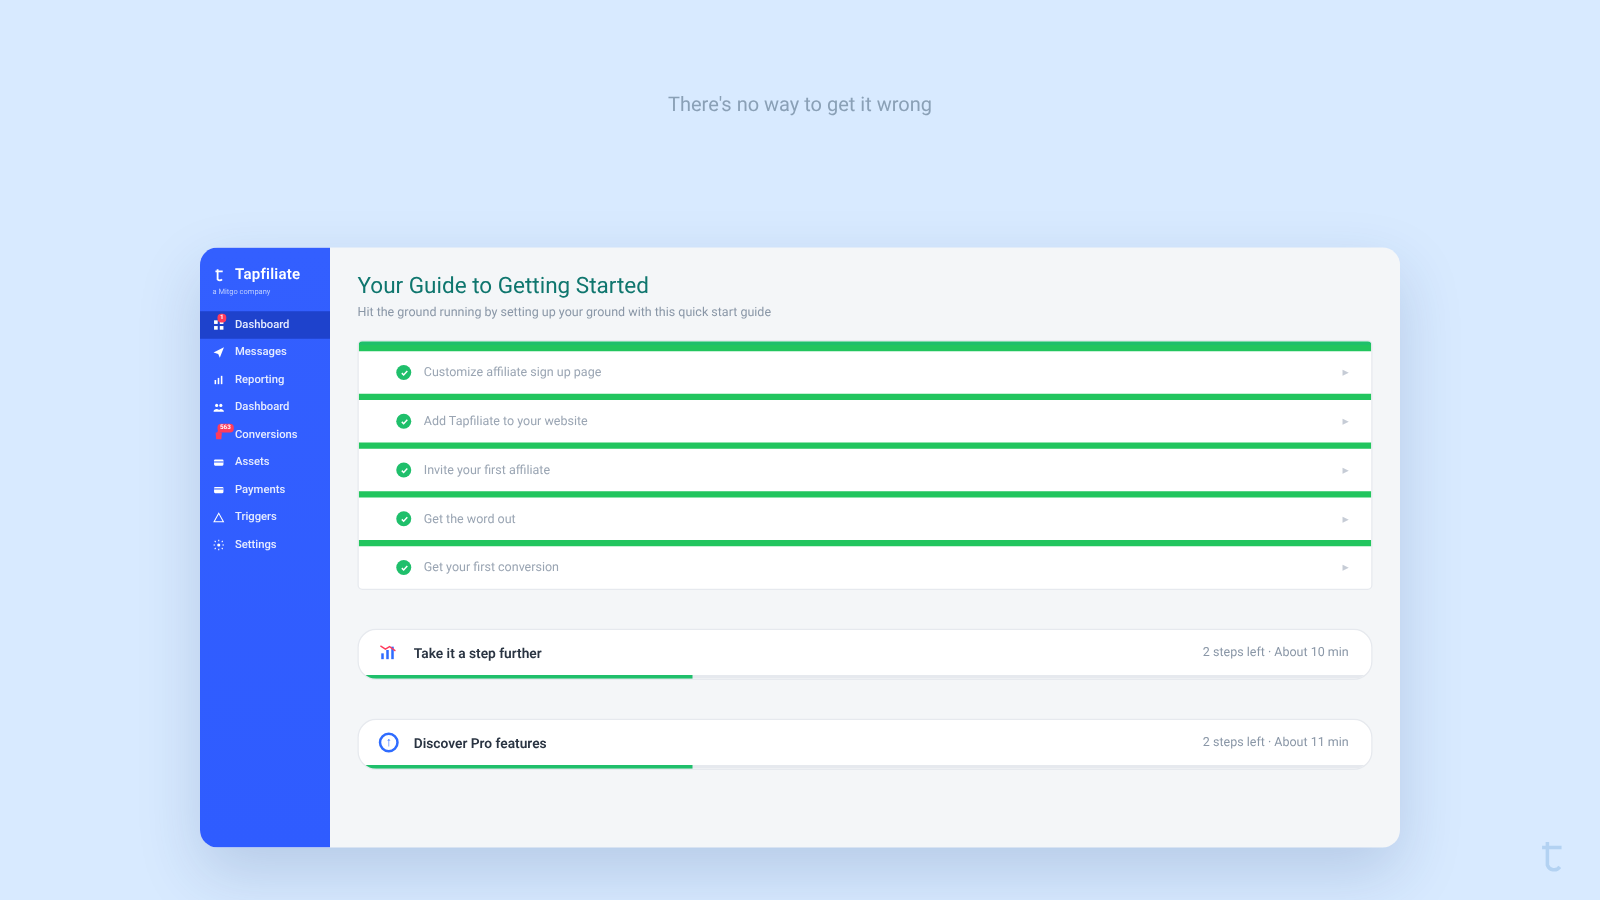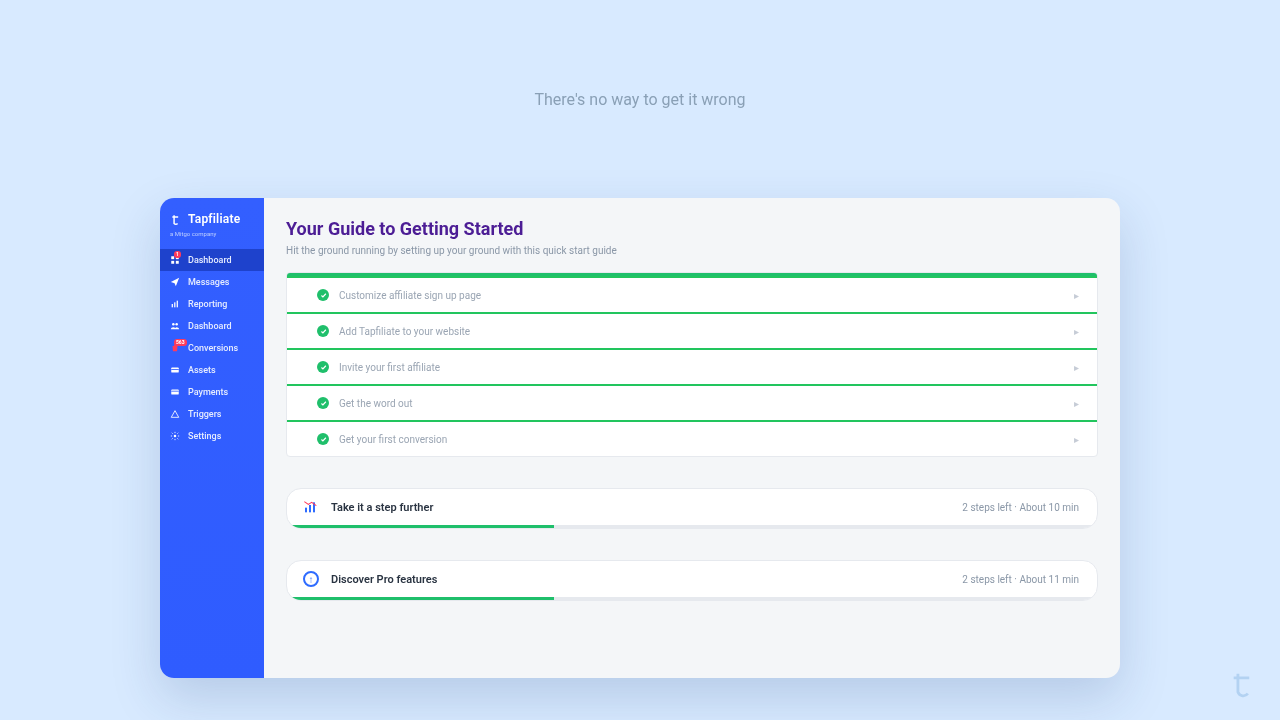--- a/index.html
+++ b/index.html
@@ -17,21 +17,21 @@
   }
   .hero-title {
     font-size: 34px;
     font-weight: 700;
     color: #2062b0;
     line-height: 1.2;
     max-width: 720px;
     margin: 0 auto;
   }
   .hero-sub {
-    margin-top: 32px;
+    margin-top: 16px;
     font-size: 16px;
     color: #8aa0b6;
   }
   .app-window {
     position: absolute;
     left: 160px;
     top: 198px;
     width: 960px;
     height: 480px;
     background: #f4f6f8;
@@ -107,22 +107,22 @@
     border-radius: 3px;
     font-weight:700;
   }
   .main {
     flex: 1;
     padding: 20px 22px 24px;
     overflow: hidden;
   }
   .page-title {
     font-size: 18px;
-    font-weight: 700;
-    color: #4c1d95;
+    font-weight: 400;
+    color: #0f766e;
   }
   .page-sub {
     margin-top: 6px;
     font-size: 10px;
     color: #8a97a7;
   }
   .card {
     background: #fff;
     border: 1px solid #e6e9ee;
     border-radius: 4px;
@@ -170,21 +170,21 @@
     background: #1fbf6b;
   }
   .steps {
     list-style: none;
   }
   .step {
     display: flex;
     align-items: center;
     justify-content: space-between;
     padding: 11px 18px 11px 30px;
-    border-top: 2px solid #22c55e;
+    border-top: 5px solid #22c55e;
     cursor: pointer;
   }
   .step-left {
     display: flex;
     align-items: center;
     gap: 10px;
   }
   .check {
     width: 12px;
     height: 12px;

